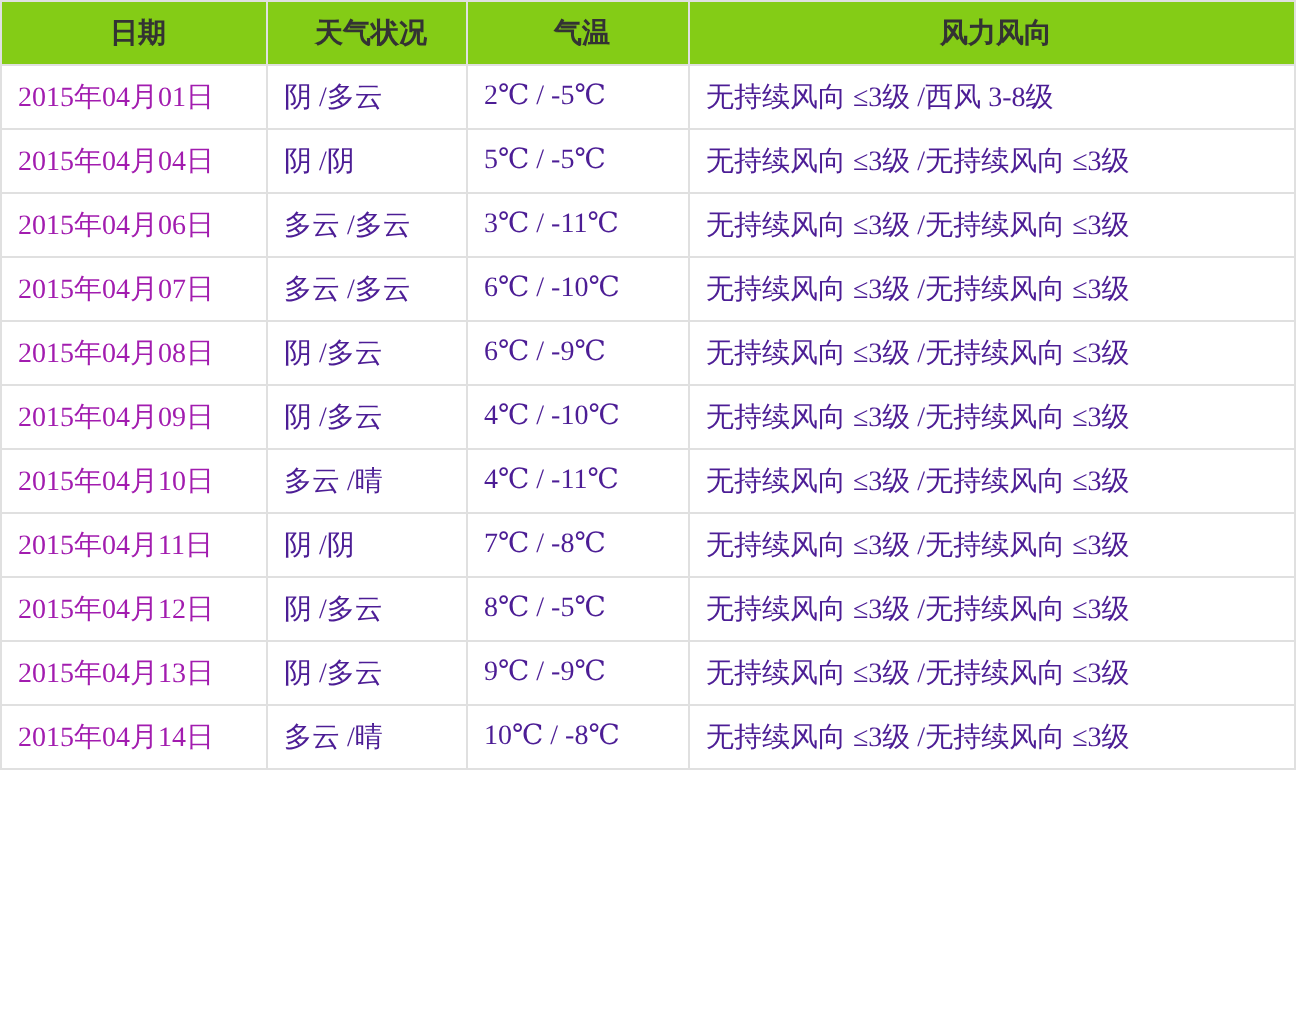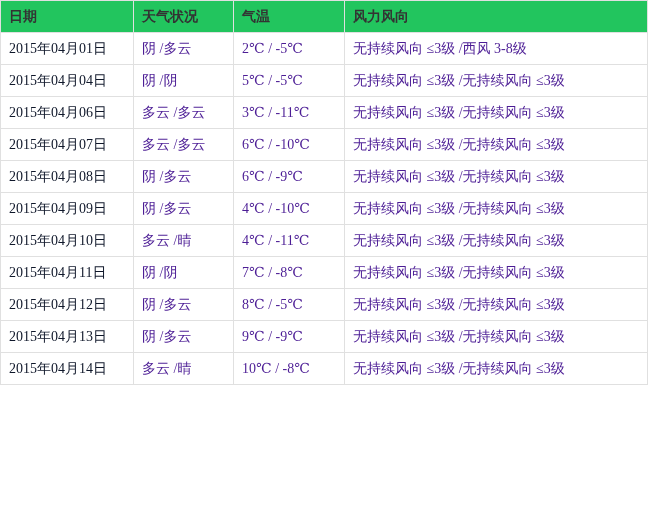--- a/index.html
+++ b/index.html
@@ -26,28 +26,29 @@
     padding: 0 4px 0 8px;
     text-align: left;
     vertical-align: middle;
     white-space: nowrap;
     overflow: hidden;
     font-size: 14px;
   }
   table.weather th {
     font-weight: bold;
     color: #333333;
-    background: #22c55e;
+    background: #84cc16;
+    text-align: center;
   }
   col.c-date    { width: 133px; }
   col.c-weather { width: 100px; }
   col.c-temp    { width: 111px; }
   col.c-wind    { width: auto;  }
   .date-link {
-    color: #0f172a;
+    color: #a21caf;
     text-decoration: none;
     cursor: pointer;
   }
   td.cell-text { color: #4c1d95; }
 </style>
 </head>
 <body>
 
 <table class="weather">
   <colgroup>

